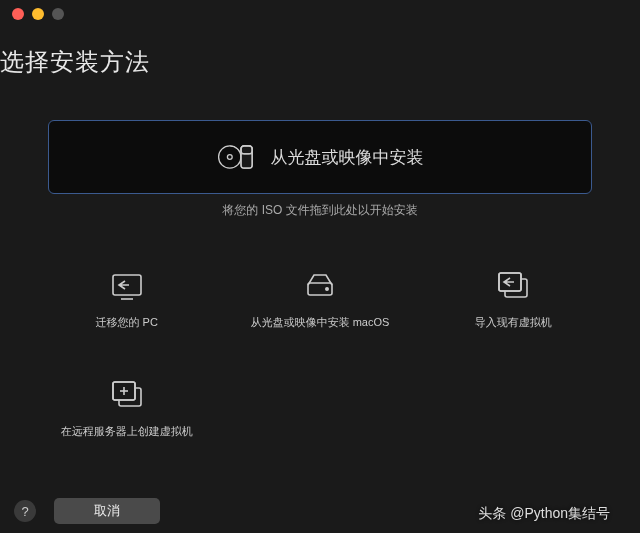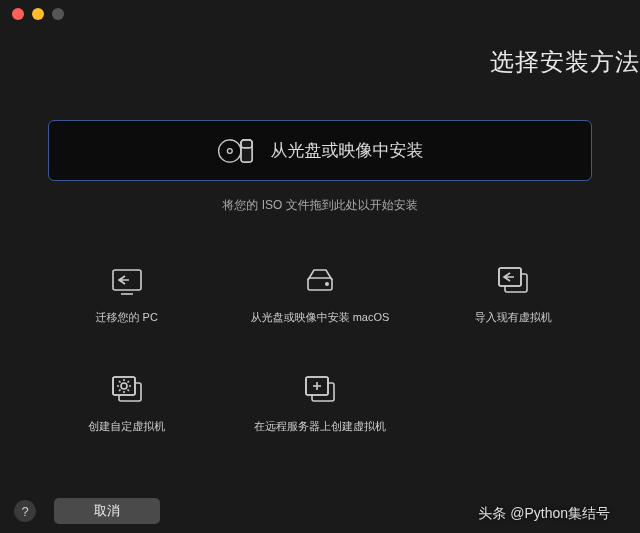--- a/index.html
+++ b/index.html
@@ -19,46 +19,46 @@
       gap: 8px;
     }
     .traffic-light {
       width: 12px; height: 12px;
       border-radius: 50%;
     }
     .tl-close { background: #ff5f57; }
     .tl-min { background: #febc2e; }
     .tl-max { background: #555; }
     .title {
-      text-align: right;
+      text-align: left;
       font-size: 24px;
       font-weight: 500;
       margin-top: 18px;
       letter-spacing: 1px;
     }
     .primary-box {
       margin: 42px 48px 0 48px;
       border: 1px solid #3b5a8f;
       border-radius: 6px;
-      height: 61px;
+      height: 74px;
       display: flex;
       align-items: center;
       justify-content: center;
       gap: 14px;
       background: #0c0c0c;
     }
     .primary-label {
       font-size: 17px;
       color: #ddd;
     }
     .subtitle {
       text-align: center;
       font-size: 12px;
       color: #aaa;
-      margin-top: 16px;
+      margin-top: 8px;
     }
     .grid {
       display: grid;
       grid-template-columns: repeat(3, 1fr);
       margin: 50px 40px 0 40px;
       row-gap: 48px;
       column-gap: 20px;
     }
     .option {
       display: flex;
@@ -171,32 +171,20 @@
         <rect x="12" y="8" width="22" height="18" rx="2"></rect>
         <rect x="6" y="2" width="22" height="18" rx="2" fill="#1a1a1a"></rect>
         <rect x="6" y="2" width="22" height="18" rx="2"></rect>
         <path d="M11 11 h10 M17 7 l-6 4 l6 4"></path>
       </svg>
     </span>
     <span class="opt-label">导入现有虚拟机</span>
   </div>
 
 
-  <div class="option">
-    <span class="icon-wrap">
-      <svg width="40" height="32" viewBox="0 0 40 32">
-        <rect x="12" y="8" width="22" height="18" rx="2"></rect>
-        <rect x="6" y="2" width="22" height="18" rx="2" fill="#1a1a1a"></rect>
-        <rect x="6" y="2" width="22" height="18" rx="2"></rect>
-        <circle cx="17" cy="11" r="3"></circle>
-        <path d="M17 6 v-2 M17 16 v2 M12 11 h-2 M22 11 h2 M13.5 7.5 l-1.5 -1.5 M20.5 14.5 l1.5 1.5 M13.5 14.5 l-1.5 1.5 M20.5 7.5 l1.5 -1.5"></path>
-      </svg>
-    </span>
-    <span class="opt-label">创建自定虚拟机</span>
-  </div>
 
   <div class="option">
     <span class="icon-wrap">
       <svg width="40" height="32" viewBox="0 0 40 32">
         <rect x="12" y="8" width="22" height="18" rx="2"></rect>
         <rect x="6" y="2" width="22" height="18" rx="2" fill="#1a1a1a"></rect>
         <rect x="6" y="2" width="22" height="18" rx="2"></rect>
         <line x1="17" y1="7" x2="17" y2="15"></line>
         <line x1="13" y1="11" x2="21" y2="11"></line>
       </svg>

